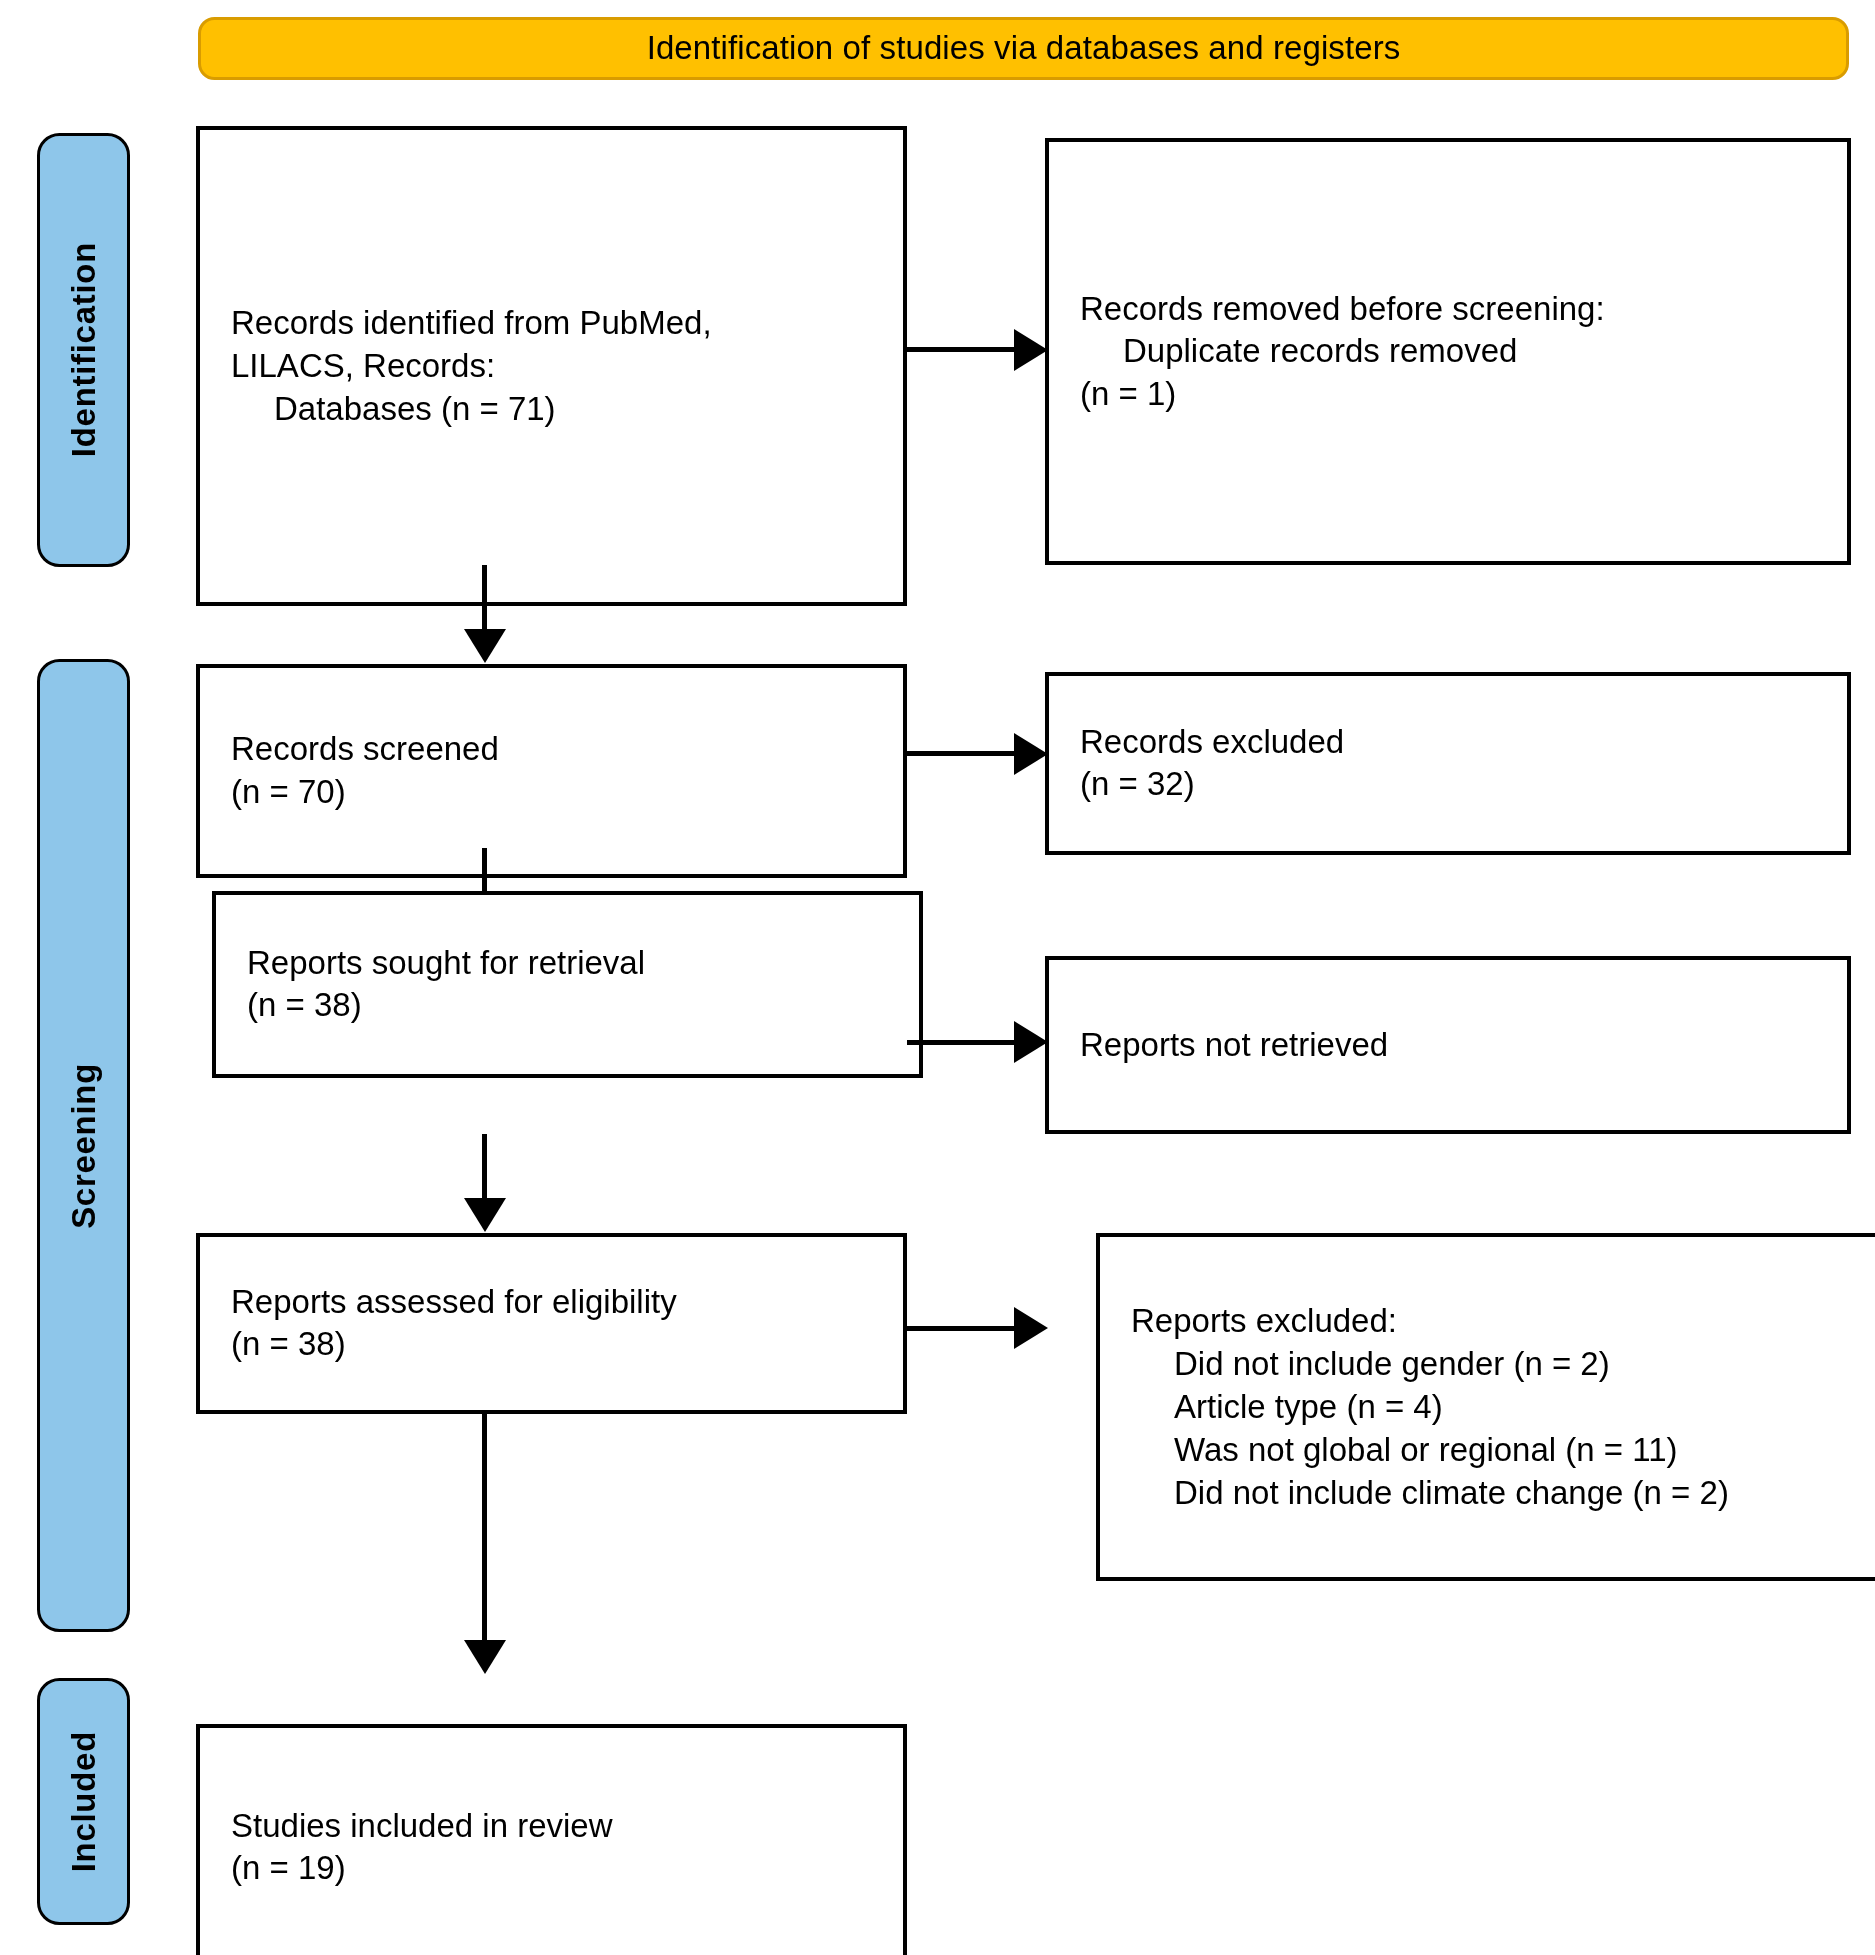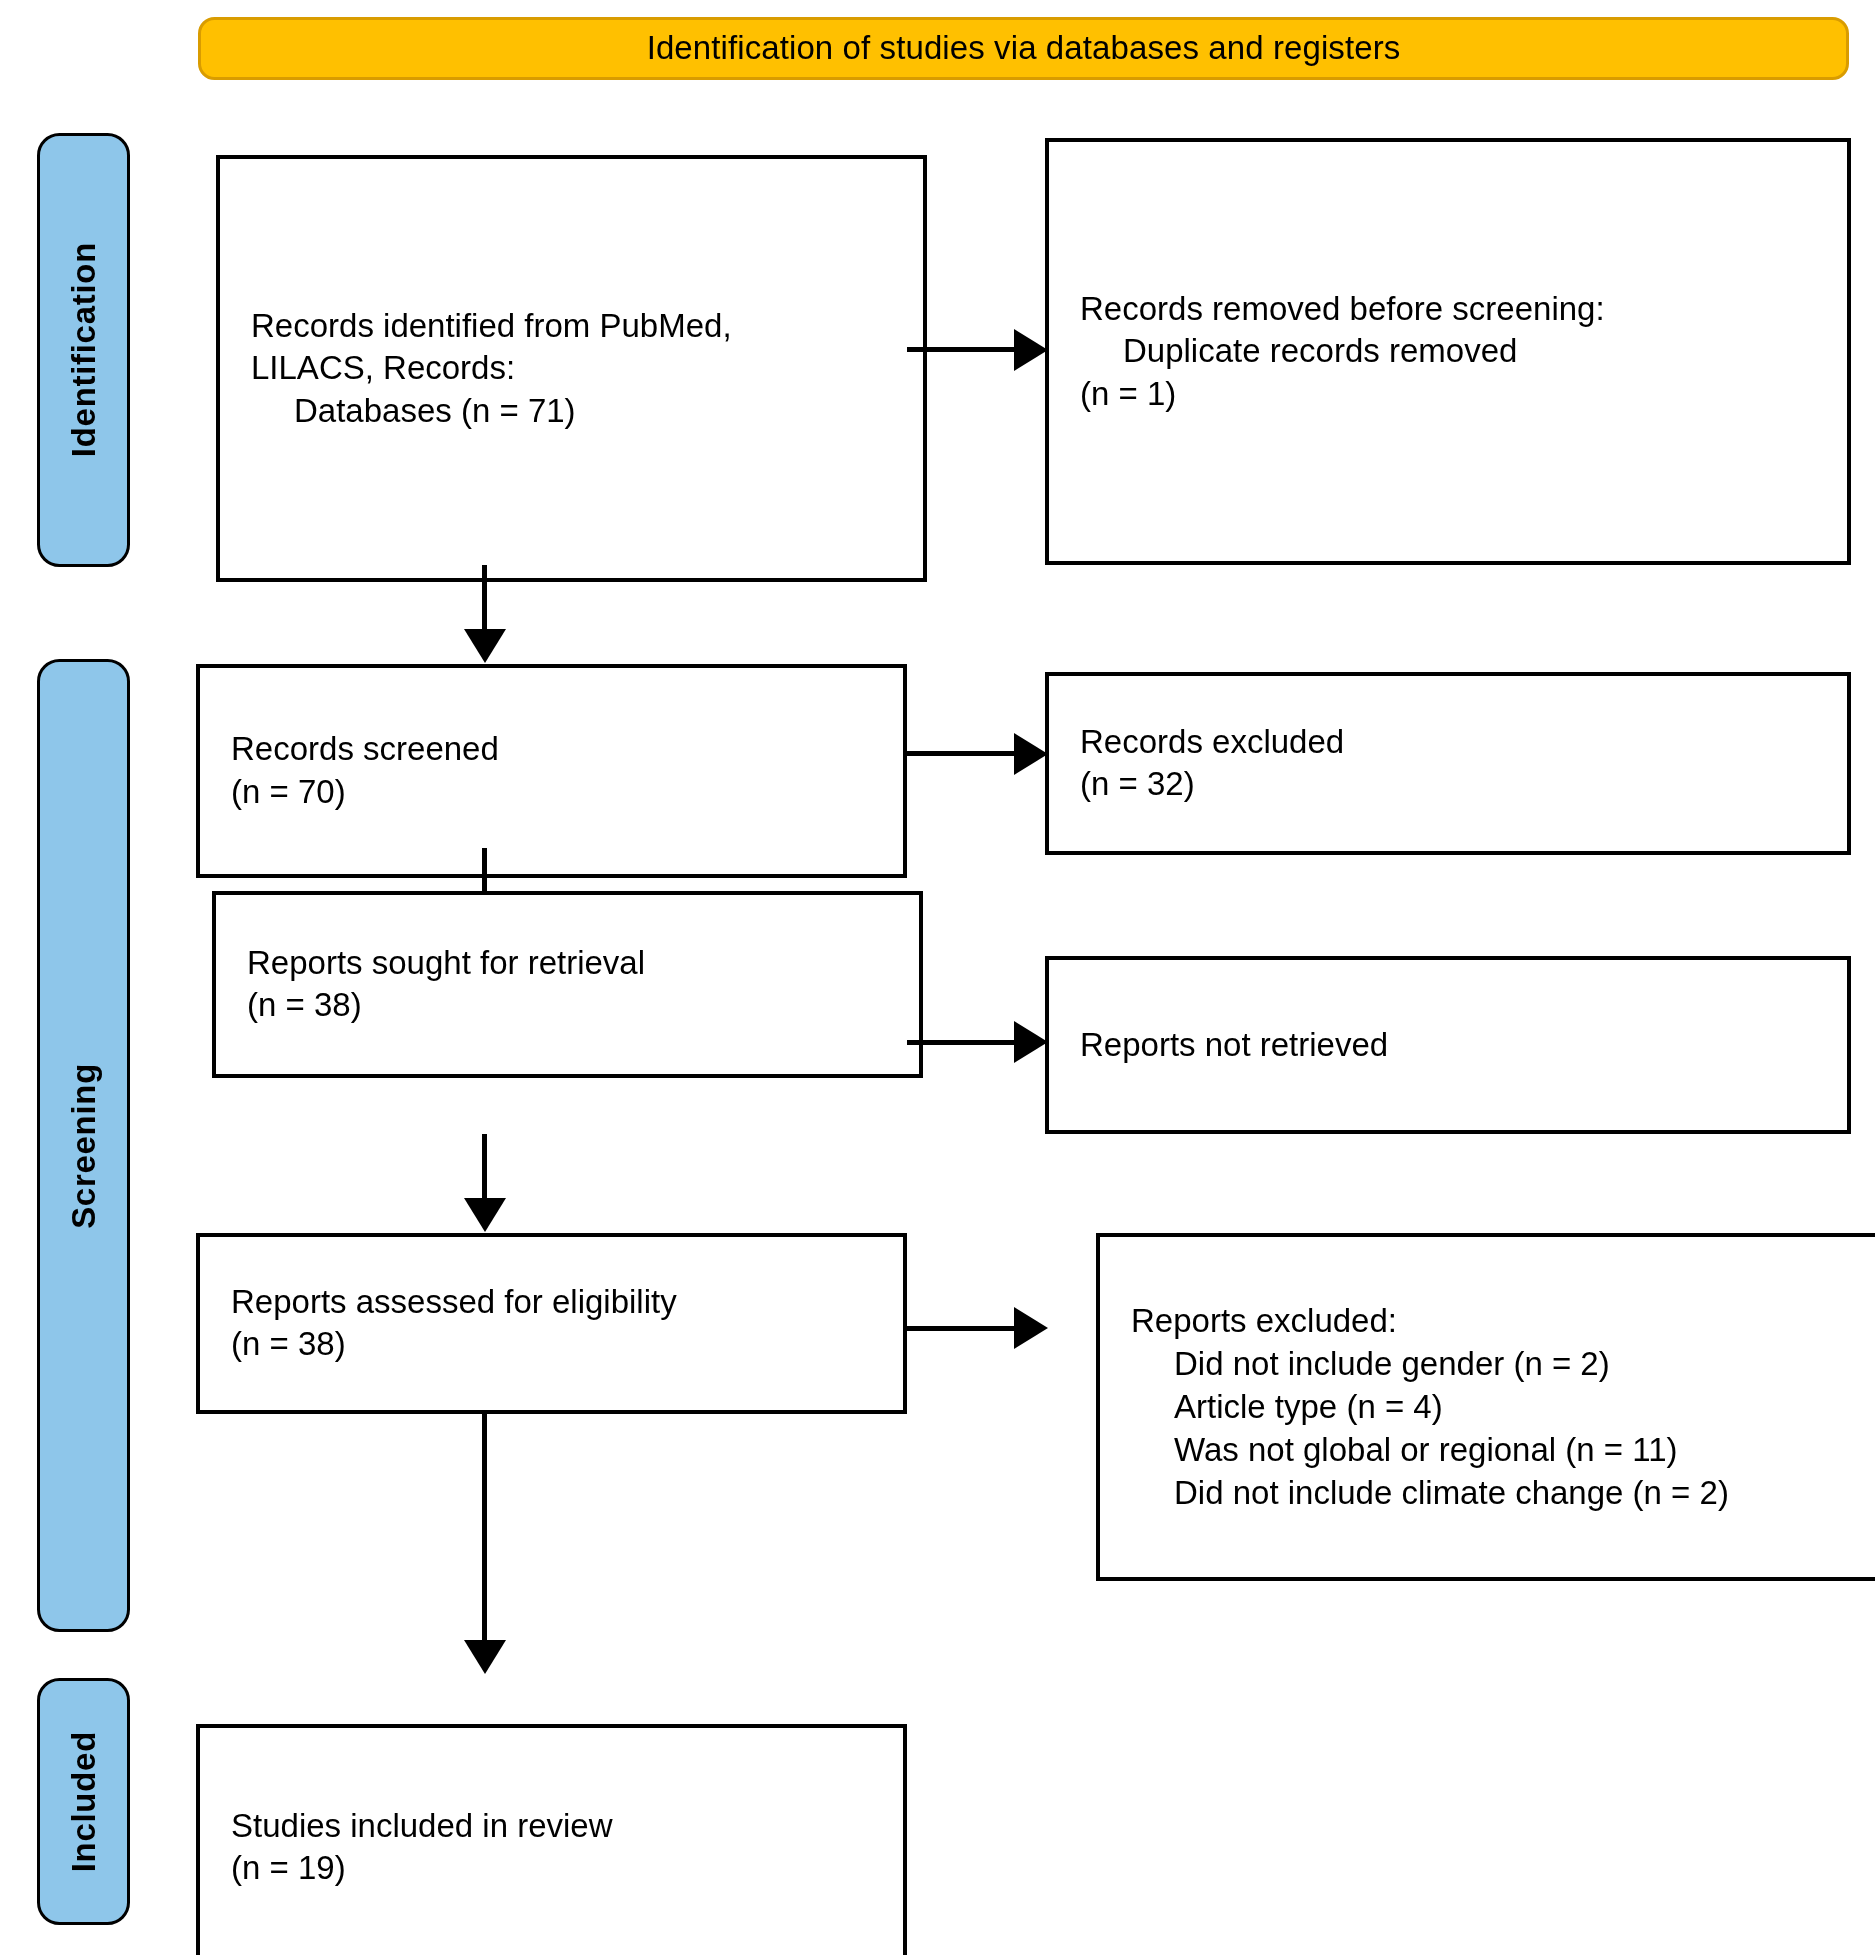--- a/index.html
+++ b/index.html
@@ -128,21 +128,21 @@
   </div>
 
   <div class="stage-bar" style="left:37px; top:659px; width:93px; height:973px;">
     <span class="stage-bar-text">Screening</span>
   </div>
 
   <div class="stage-bar" style="left:37px; top:1678px; width:93px; height:247px;">
     <span class="stage-bar-text">Included</span>
   </div>
 
-  <div class="flow-box" style="left:196px; top:155px; width:711px; height:427px;margin-left:20px;">
+  <div class="flow-box" style="left:196px; top:126px; width:711px; height:480px;">
     <div class="flow-box-inner">
       <div class="box-line">Records identified from PubMed,</div>
       <div class="box-line">LILACS, Records:</div>
       <div class="box-line indent">Databases (n = 71)</div>
     </div>
   </div>
 
   <div class="flow-box" style="left:1045px; top:138px; width:806px; height:427px;">
     <div class="flow-box-inner">
       <div class="box-line">Records removed before screening:</div>

